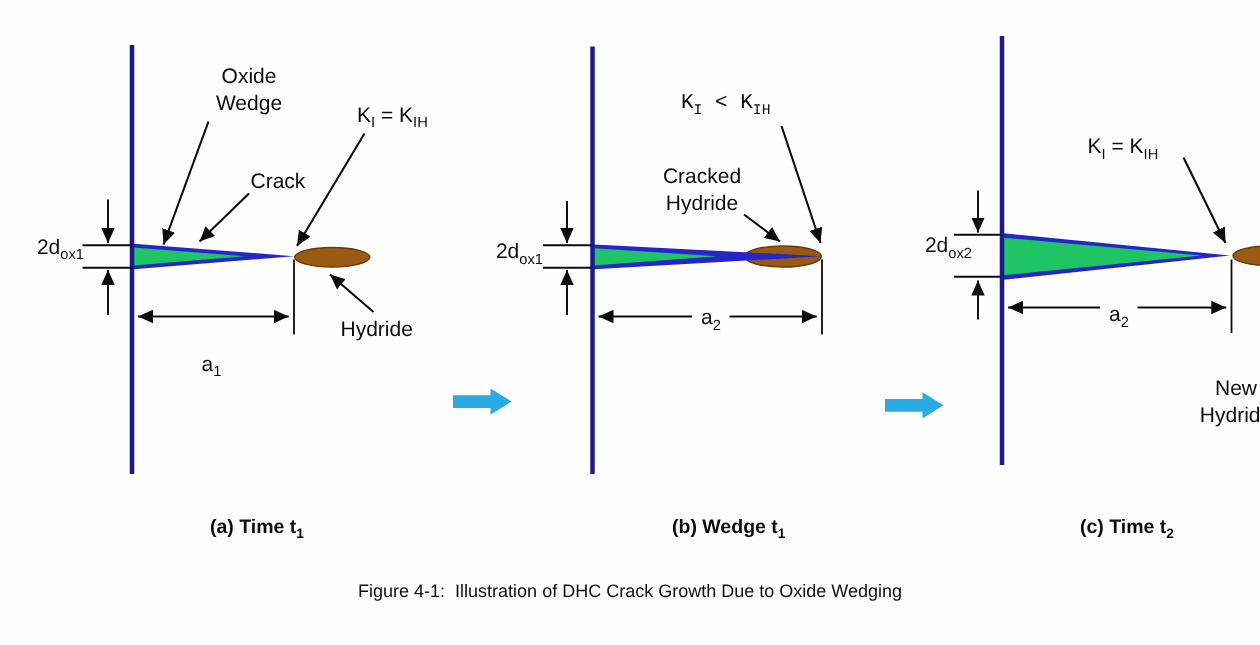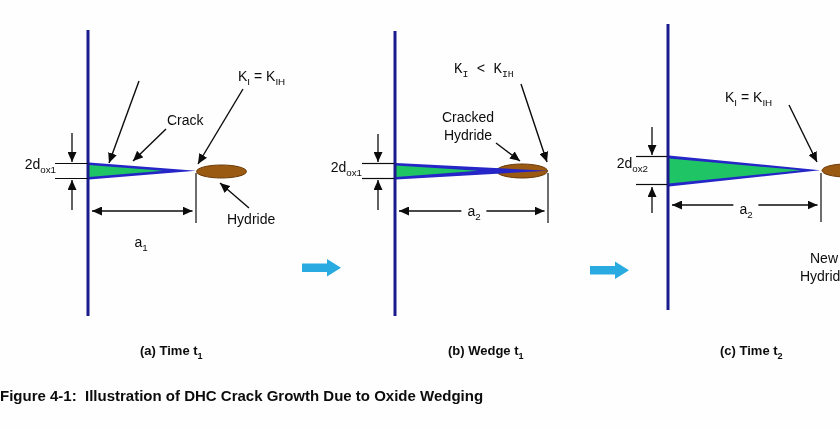--- a/index.html
+++ b/index.html
@@ -11,22 +11,22 @@
   .label{position:absolute;z-index:2;font-size:14px;line-height:1.25;white-space:nowrap;}
   .label.center{text-align:center;white-space:normal;}
   .label.right{text-align:right;}
   .dim-label{
     position:absolute;z-index:2;font-size:14px;background:#fefefe;
     padding:0 6px;transform:translate(-50%,-50%);white-space:nowrap;
   }
   sub{font-size:0.7em;line-height:0;}
   .panel-caption{position:absolute;z-index:2;font-size:13px;font-weight:bold;white-space:pre;}
   #figure-caption{
-    position:absolute;z-index:2;left:0;width:100%;top:387px;text-align:left;
-    font-size:15px;font-weight:bold;white-space:pre;
+    position:absolute;z-index:2;left:0;width:100%;top:387px;text-align:center;
+    font-size:12px;font-weight:normal;white-space:pre;
   }
 </style>
 </head>
 <body>
 
 <div id="figure-canvas">
 
   <svg id="diagram-svg" width="840" height="430" viewBox="0 0 840 430">
     <defs>
       <marker id="ah" markerWidth="11" markerHeight="9" refX="10" refY="4.5" orient="auto-start-reverse" markerUnits="userSpaceOnUse">
@@ -77,20 +77,24 @@
       <line x1="636" y1="184.5" x2="667" y2="184.5" stroke="#0c0c0c" stroke-width="1.2"></line>
       <line x1="652" y1="127" x2="652" y2="155" stroke="#0c0c0c" stroke-width="1.3" marker-end="url(#ah)"></line>
       <line x1="652" y1="213" x2="652" y2="187" stroke="#0c0c0c" stroke-width="1.3" marker-end="url(#ah)"></line>
       <line x1="789" y1="105" x2="817" y2="162" stroke="#0c0c0c" stroke-width="1.4" marker-end="url(#ah)"></line>
     </g>
 
     <path d="M302,263.5 L327,263.5 L327,259 L341,267.7 L327,276.5 L327,272 L302,272 Z" fill="#29abe2"></path>
     <path d="M590,266 L615,266 L615,261.5 L629,270.2 L615,279 L615,274.5 L590,274.5 Z" fill="#29abe2"></path>
   </svg>
 
+  <div class="label center" style="left:128px;top:42px;width:76px;">
+    <div>Oxide</div>
+    <div>Wedge</div>
+  </div>
   <div class="label" style="left:167px;top:112px;text-align:right;">Crack</div>
   <div class="label" style="left:238px;top:68px;"><span>K</span><sub>I</sub><span> = K</span><sub>IH</sub></div>
   <div class="label" style="left:227px;top:211px;">Hydride</div>
   <div class="label right" style="left:8px;top:156px;width:48px;"><span>2d</span><sub>ox1</sub></div>
   <div class="dim-label" style="left:141px;top:210px;margin-top:32px;"><span>a</span><sub>1</sub></div>
 
   <div class="label" style="left:454px;top:61px;font-family:Liberation Mono, monospace;"><span>K</span><sub>I</sub><span> &lt; K</span><sub>IH</sub></div>
   <div class="label center" style="left:428px;top:109px;width:80px;">
     <div>Cracked</div>
     <div>Hydride</div>

